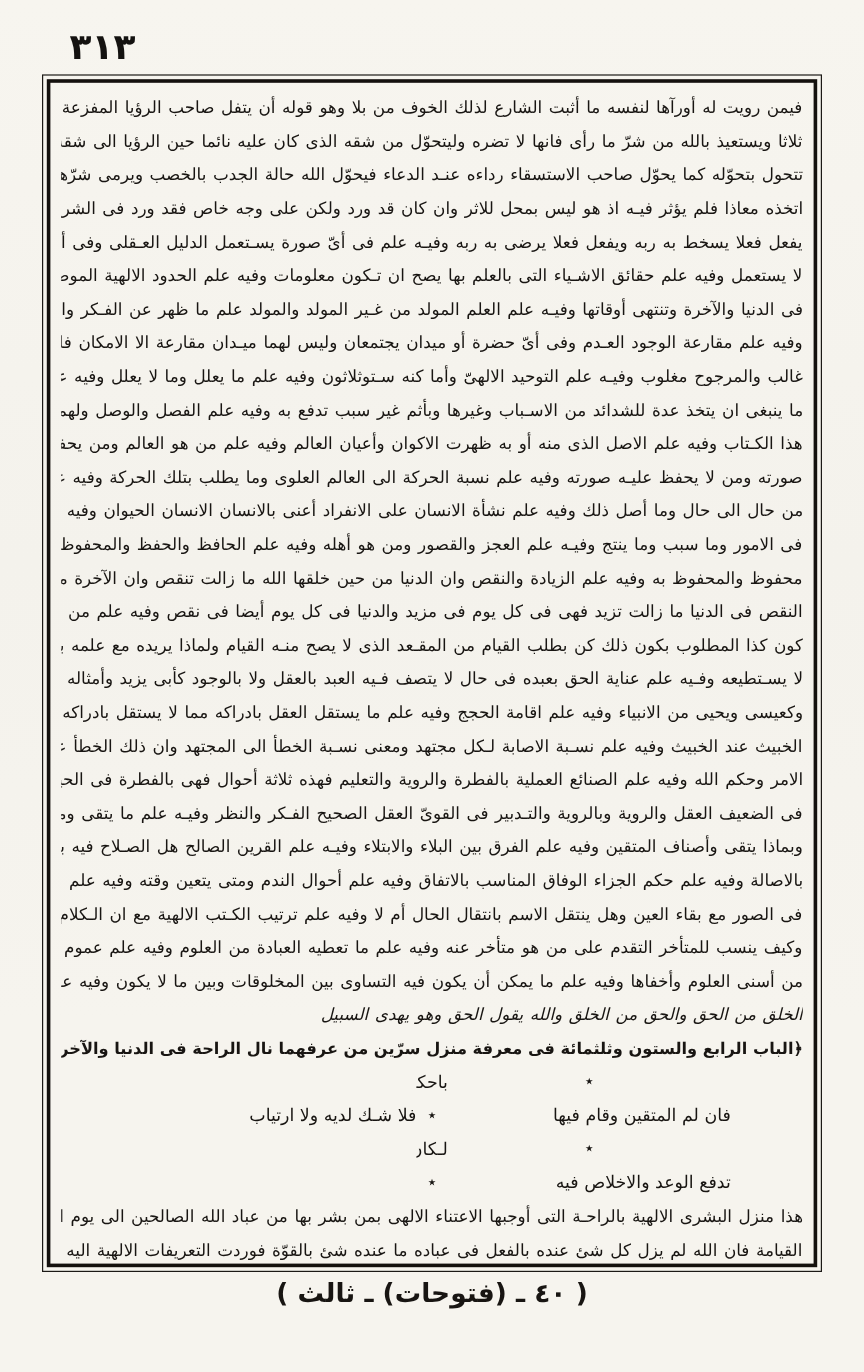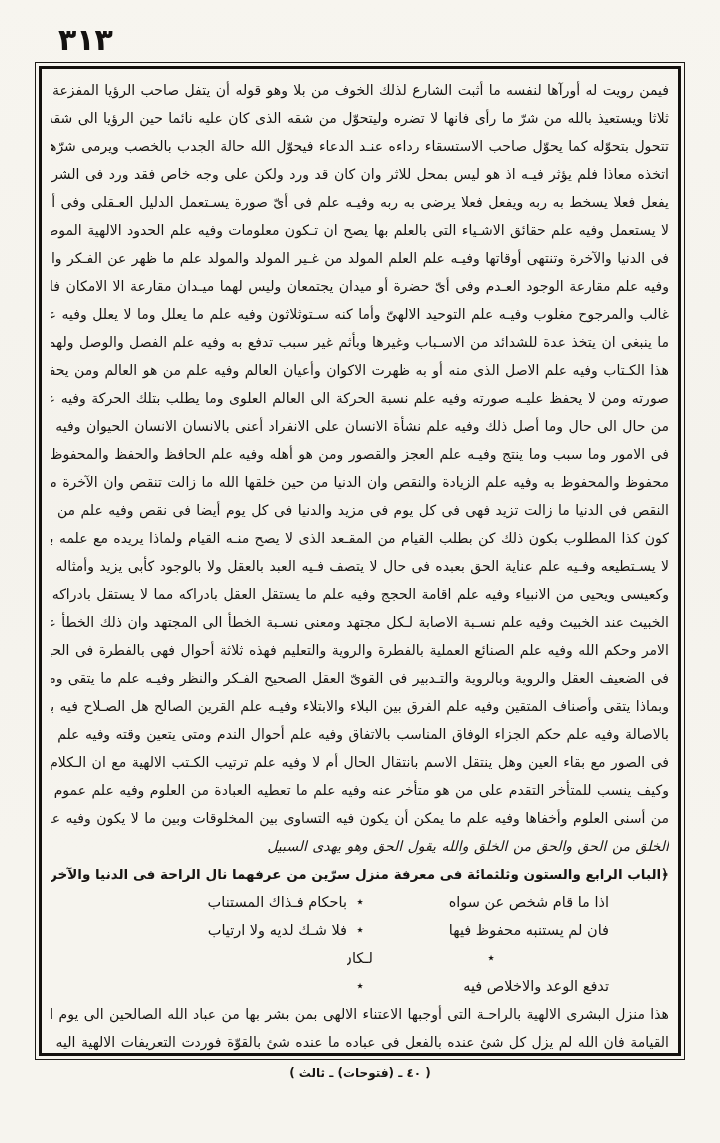--- a/index.html
+++ b/index.html
@@ -72,21 +72,21 @@
     font-size: 14.5px;
     font-weight: 500;
   }
   .hemi { text-align: right; white-space: nowrap; overflow: hidden; }
   .verse-sep { text-align: center; font-size: 13px; }
   .footer-signature {
     position: absolute;
     left: 0; right: 0;
     top: 1066px;
     text-align: center;
-    font-size: 12px;
+    font-size: 22px;
     font-weight: bold;
     letter-spacing: 1px;
     direction: rtl;
   }
 </style>
 </head>
 <body>
 
 <div class="scan-page">
 
@@ -121,26 +121,25 @@
         <div class="line">وبماذا يتقى وأصناف المتقين وفيه علم الفرق بين البلاء والابتلاء وفيـه علم القرين الصالح هل الصـلاح فيه بالجعل أو</div>
         <div class="line">بالاصالة وفيه علم حكم الجزاء الوفاق المناسب بالاتفاق وفيه علم أحوال الندم ومتى يتعين وقته وفيه علم التبديل والتحويل</div>
         <div class="line">فى الصور مع بقاء العين وهل ينتقل الاسم بانتقال الحال أم لا وفيه علم ترتيب الكـتب الالهية مع ان الـكلام واحد فى نفسه</div>
         <div class="line">وكيف ينسب للمتأخر التقدم على من هو متأخر عنه   وفيه علم ما تعطيه العبادة من العلوم وفيه علم عموم رحمة المخلوق وهو</div>
         <div class="line">من أسنى العلوم وأخفاها وفيه علم ما يمكن أن يكون فيه التساوى بين المخلوقات وبين ما لا يكون وفيه علم التنزيه ومكانة</div>
         <div class="line flow-end">الخلق من الحق والحق من الخلق   والله يقول الحق وهو يهدى السبيل</div>
 
         <div class="chapter-heading">﴿الباب الرابع والستون وثلثمائة فى معرفة منزل سرّين من عرفهما نال الراحة فى الدنيا والآخرة والغبرة الالهية﴾</div>
 
         <div class="verse">
-          <span class="hemi">اذا ما قام شخص عن سواه</span>
           <span class="verse-sep">٭</span>
           <span class="hemi">باحكام فـذاك المستناب</span>
         </div>
         <div class="verse">
-          <span class="hemi">فان لم يستنبه محفوظ فيها</span>
+          <span class="hemi">فان لم المتقين وقام فيها</span>
           <span class="verse-sep">٭</span>
           <span class="hemi">فلا شـك لديه ولا ارتياب</span>
         </div>
         <div class="verse">
           <span class="verse-sep">٭</span>
           <span class="hemi">لـكان دعاؤه فيـه يجاب</span>
         </div>
         <div class="verse">
           <span class="hemi">تدفع الوعد والاخلاص فيه</span>
           <span class="verse-sep">٭</span>

